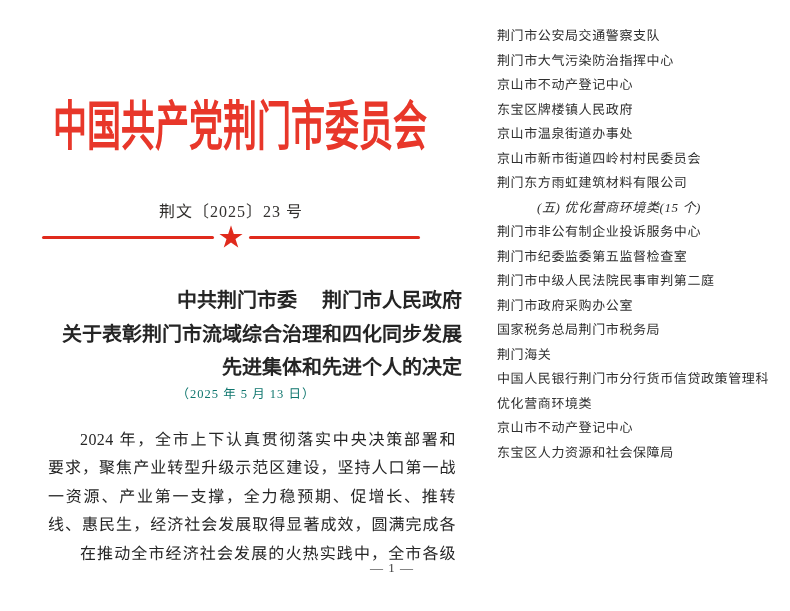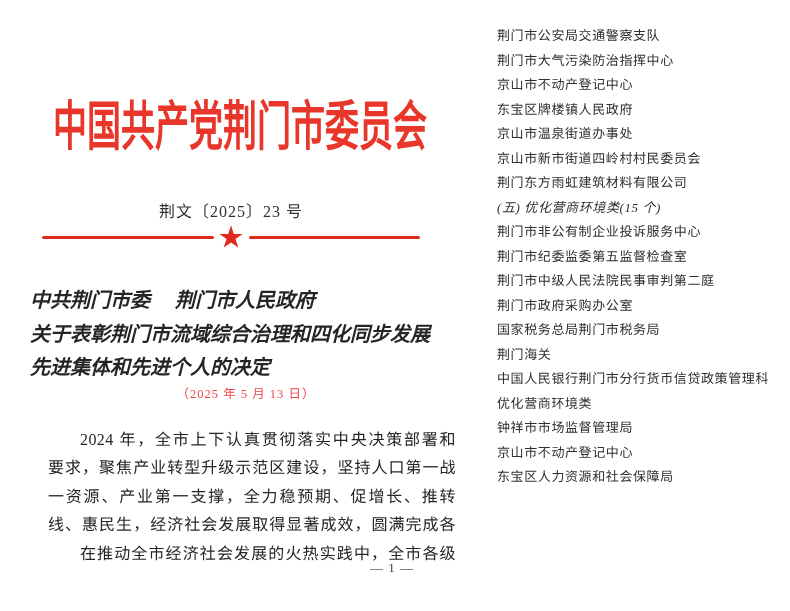--- a/index.html
+++ b/index.html
@@ -54,34 +54,33 @@
   }
   .red-rule .star {
     font-size: 25px;
     line-height: 1;
     margin: 0 5px;
     color: #e02a1c;
   }
   .doc-title {
     position: absolute;
     left: 30px; top: 284px; width: 432px;
-    text-align: left;
+    text-align: right;
     font-size: 20px;
     font-weight: 700;
     color: #252525;
     line-height: 33.5px;
     white-space: nowrap;
-    font-style: italic;
   }
   .doc-date {
     position: absolute;
     left: 30px; top: 383px; width: 432px;
     text-align: center;
     font-size: 12.5px;
-    color: #ef4444;
+    color: #0f766e;
     letter-spacing: 1px;
   }
   .body-text {
     position: absolute;
     left: 48px; top: 426px; width: 408px;
     font-size: 16px;
     line-height: 28.4px;
     color: #262626;
     letter-spacing: 0.4px;
   }
@@ -109,21 +108,21 @@
     font-size: 13px;
     color: #2f2f2f;
   }
   .org-item {
     position: relative;
     height: 24.5px;
     line-height: 24.5px;
     letter-spacing: 0.6px;
     white-space: nowrap;
   }
-  .org-item.style-category { font-style: italic; }
+  .org-item.style-category { font-style: italic; margin-left: 40px; }
   .org-item.style-underlined::after {
     content: "";
     position: absolute;
     left: -9px; top: 16.5px;
     width: 196px; height: 3px;
     background: #c9402e;
     border-radius: 2px;
     transform: rotate(0.5deg);
   }
 </style>
@@ -170,18 +169,17 @@
     <div class="org-item style-normal">荆门东方雨虹建筑材料有限公司</div>
     <div class="org-item style-category">(五) 优化营商环境类(15 个)</div>
     <div class="org-item style-normal">荆门市非公有制企业投诉服务中心</div>
     <div class="org-item style-normal">荆门市纪委监委第五监督检查室</div>
     <div class="org-item style-normal">荆门市中级人民法院民事审判第二庭</div>
     <div class="org-item style-normal">荆门市政府采购办公室</div>
     <div class="org-item style-normal">国家税务总局荆门市税务局</div>
     <div class="org-item style-normal">荆门海关</div>
     <div class="org-item style-normal">中国人民银行荆门市分行货币信贷政策管理科</div>
     <div class="org-item style-normal">优化营商环境类</div>
-    <div class="org-item style-normal">钟祥市市场监督管理局</div>
     <div class="org-item style-normal">京山市不动产登记中心</div>
     <div class="org-item style-normal">东宝区人力资源和社会保障局</div>
   </div>
 
 </div>
 
 </body></html>

